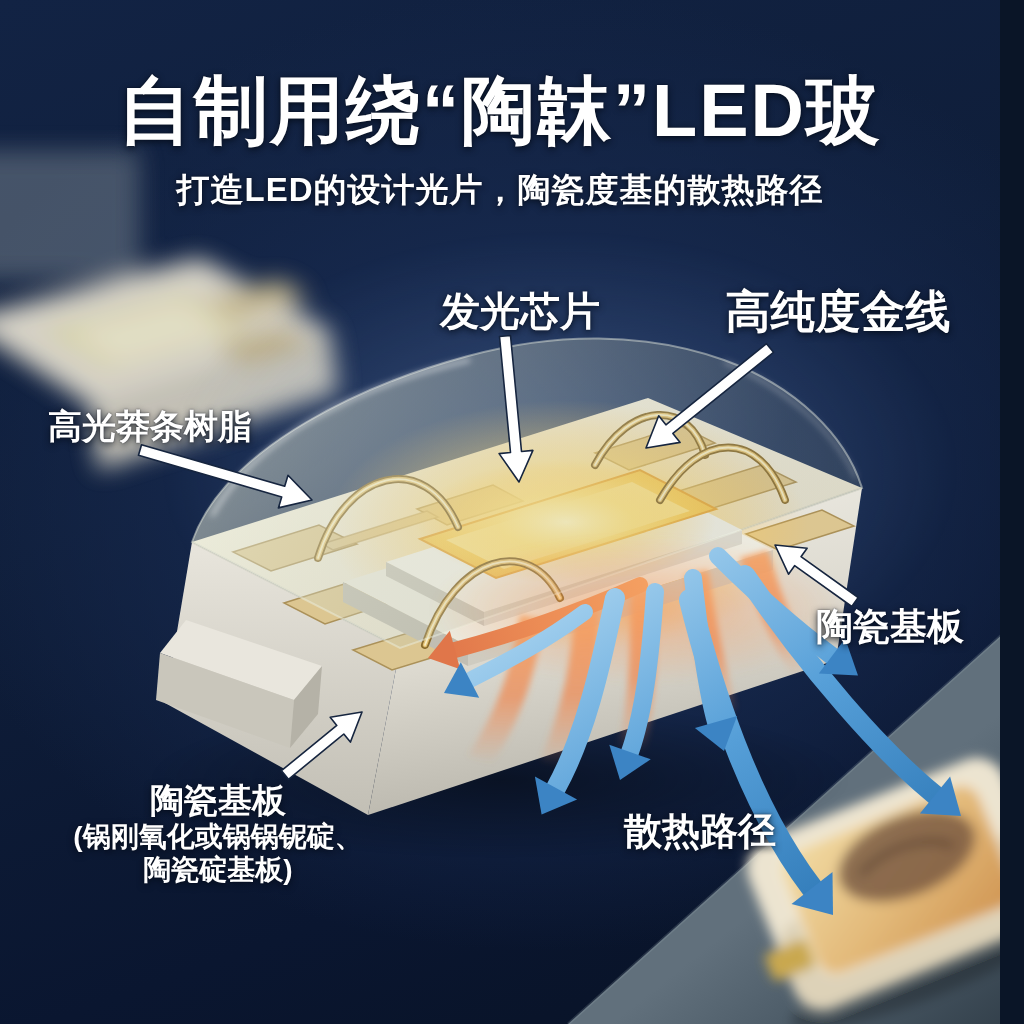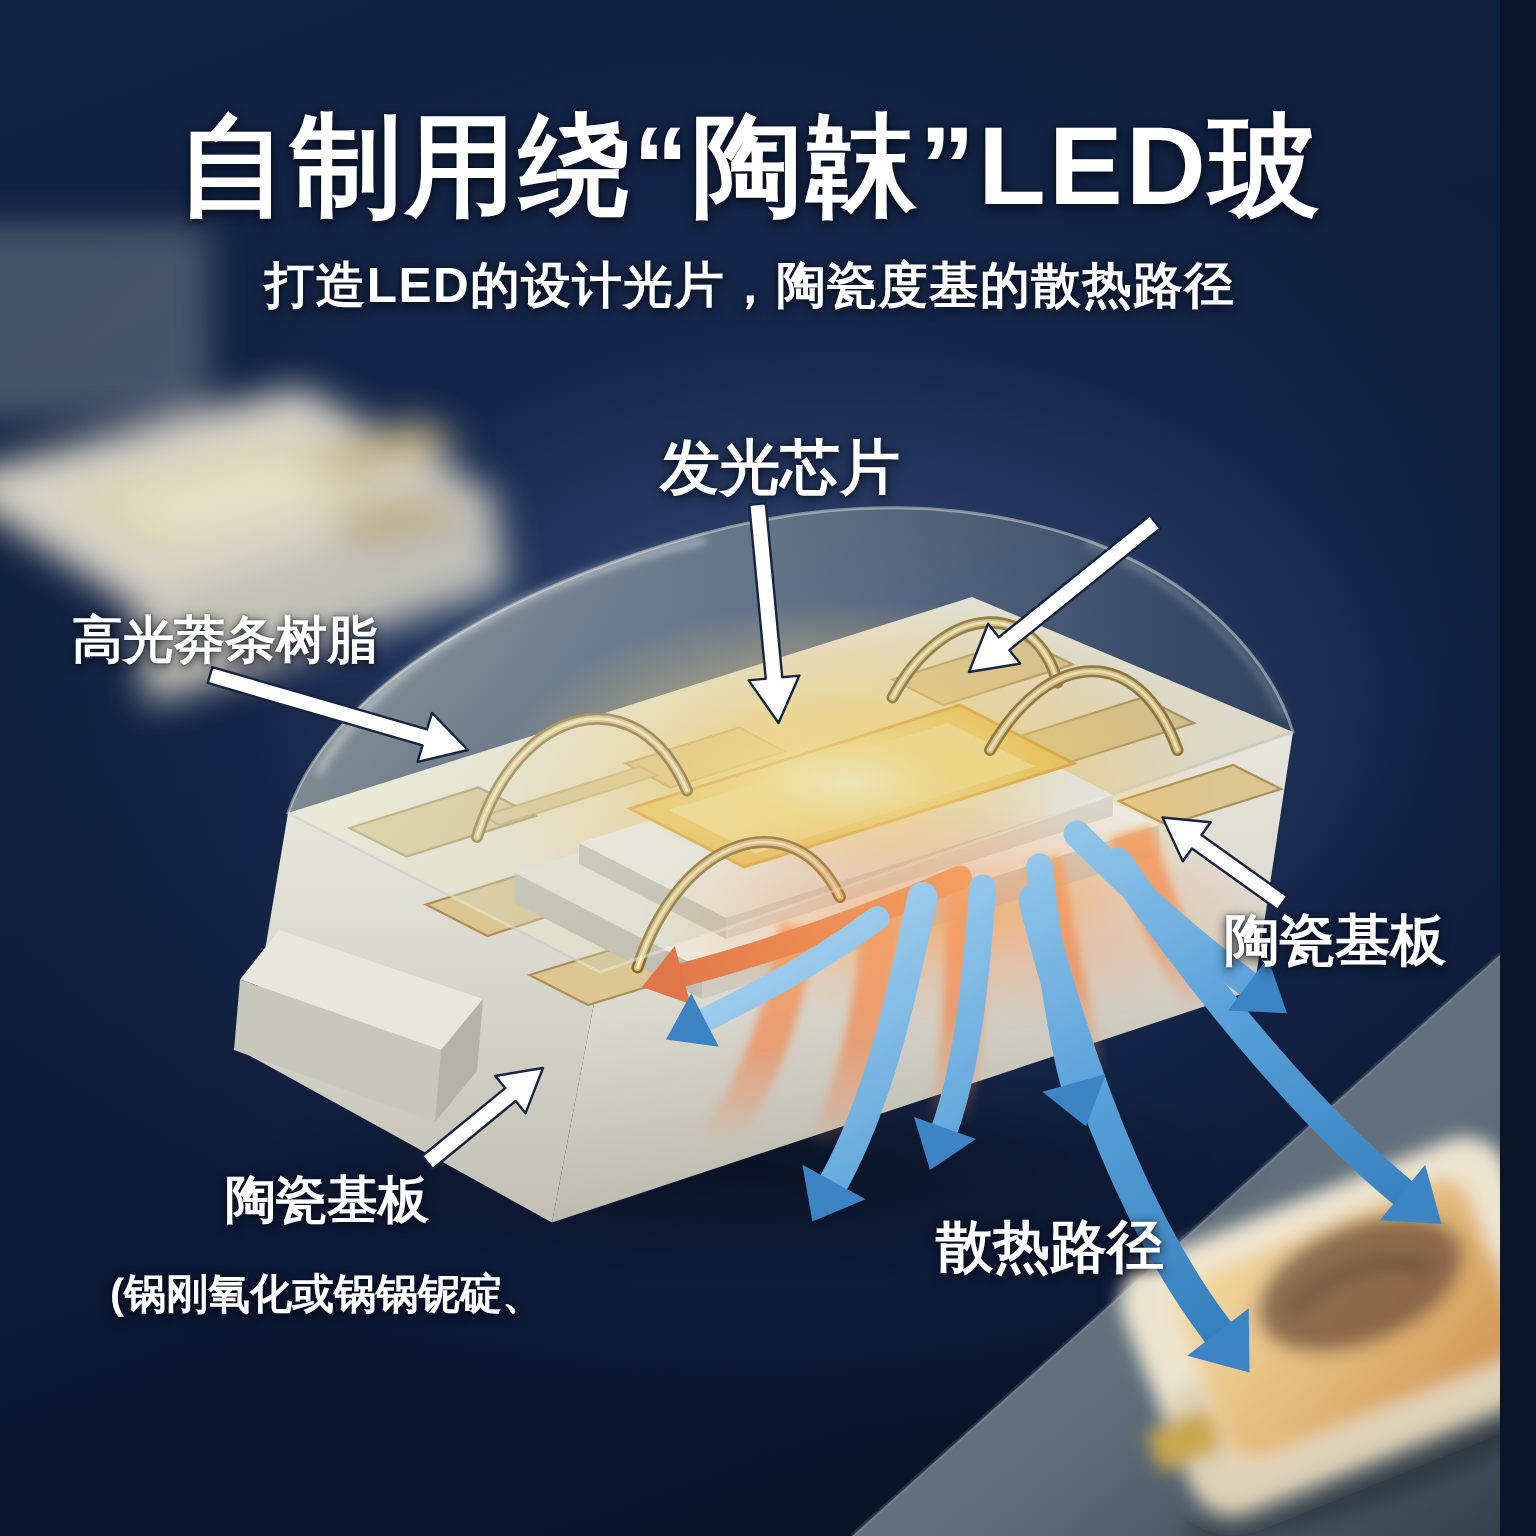--- a/index.html
+++ b/index.html
@@ -19,21 +19,21 @@
   .center{transform:translateX(-50%);}
   .title{top:62px;left:50%;font-size:74px;font-weight:800;letter-spacing:2px;}
   .subtitle{top:168px;left:50%;font-size:33px;font-weight:600;letter-spacing:1px;}
   .lbl-chip{top:284px;left:520px;font-size:40px;}
   .lbl-wire{top:282px;left:838px;font-size:45px;}
   .lbl-resin{top:404px;left:48px;font-size:34px;}
   .lbl-sub-right{top:602px;left:890px;font-size:37px;}
   .lbl-heat{top:764px;left:700px;font-size:38px;margin-top:42px;}
   .lbl-sub-left{top:780px;left:218px;text-align:center;line-height:1.18;}
   .lbl-sub-left .l1{font-size:34px;font-weight:700;}
-  .lbl-sub-left .l2,.lbl-sub-left .l3{font-size:28px;font-weight:600;margin-top:26px;}
+  .lbl-sub-left .l2,.lbl-sub-left .l3{font-size:28px;font-weight:600;}
   .lbl-trad{top:952px;left:706px;font-size:33px;font-weight:600;color:#eaeef3;}
 </style>
 </head>
 <body>
 
 <div class="stage">
 
 <svg width="1024" height="1024" viewBox="0 0 1024 1024">
   <defs>
     <filter id="blur12" x="-40%" y="-40%" width="180%" height="180%">
@@ -262,20 +262,22 @@
     <polygon points="766.5,343.7 665.9,424.8 658.7,415.8 646,448 680.1,442.4 672.9,433.4 773.5,352.3"></polygon>
     <polygon points="138.5,455.3 281.7,496.9 278.4,507.9 312,500 288,475.3 284.7,486.3 141.5,444.7"></polygon>
     <polygon points="858.2,597.5 801,556.7 807.1,548.2 775,545 788.5,574.2 794.6,565.7 851.8,606.5"></polygon>
     <polygon points="288.5,779.3 343.8,734 350.4,742.1 362,712 330.2,717.3 336.8,725.4 281.5,770.7"></polygon>
   </g>
 </svg>
 
   <div class="lbl title center">自制用绕“陶韎”LED玻</div>
   <div class="lbl lbl-chip center">发光芯片</div>
   <div class="lbl subtitle center">打造LED的设计光片，陶瓷度基的散热路径</div>
+  <div class="lbl lbl-wire center">高纯度金线</div>
   <div class="lbl lbl-resin">高光莽条树脂</div>
   <div class="lbl lbl-sub-right center">陶瓷基板</div>
   <div class="lbl lbl-heat center">散热路径</div>
   <div class="lbl lbl-sub-left center">
     <div class="l1">陶瓷基板</div>
     <div class="l2">(锅刚氧化或锅锅铌碇、</div>
+    <div class="l3">陶瓷碇基板)</div>
   </div>
 </div>
 
 </body></html>

